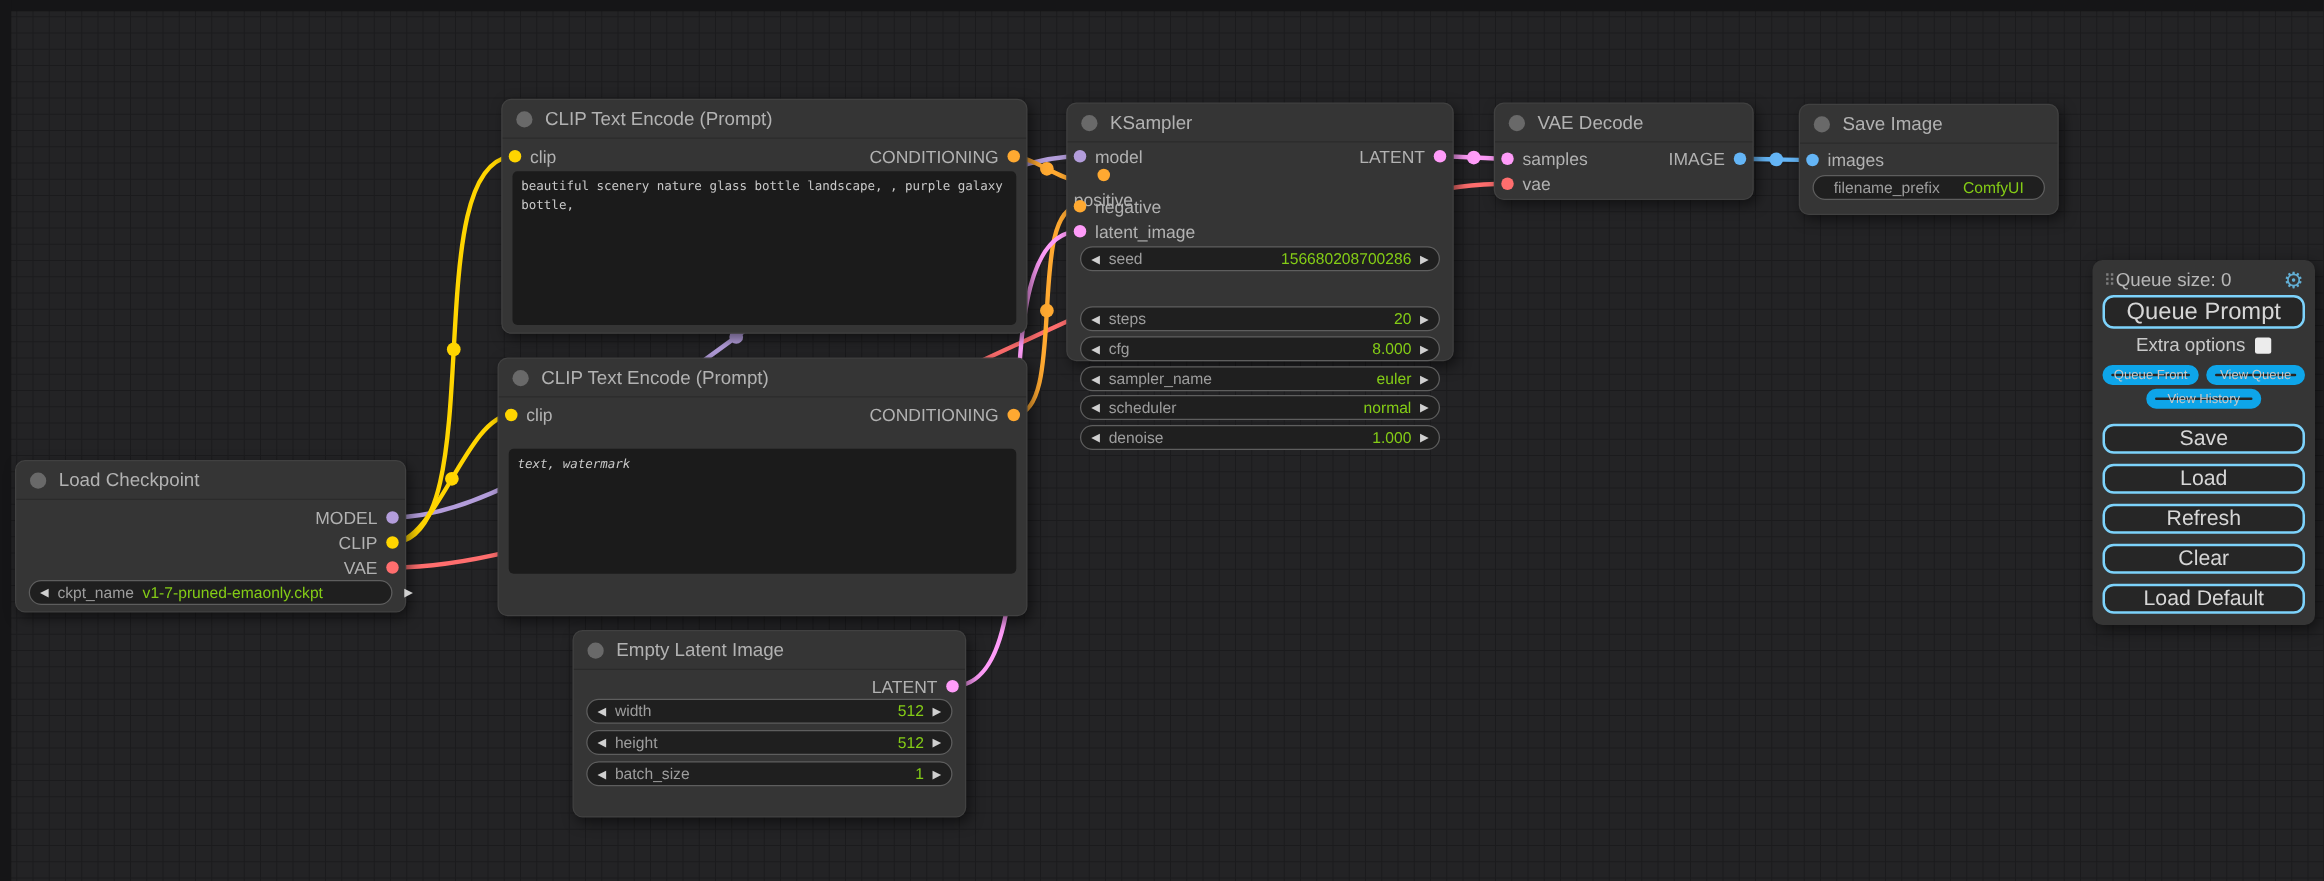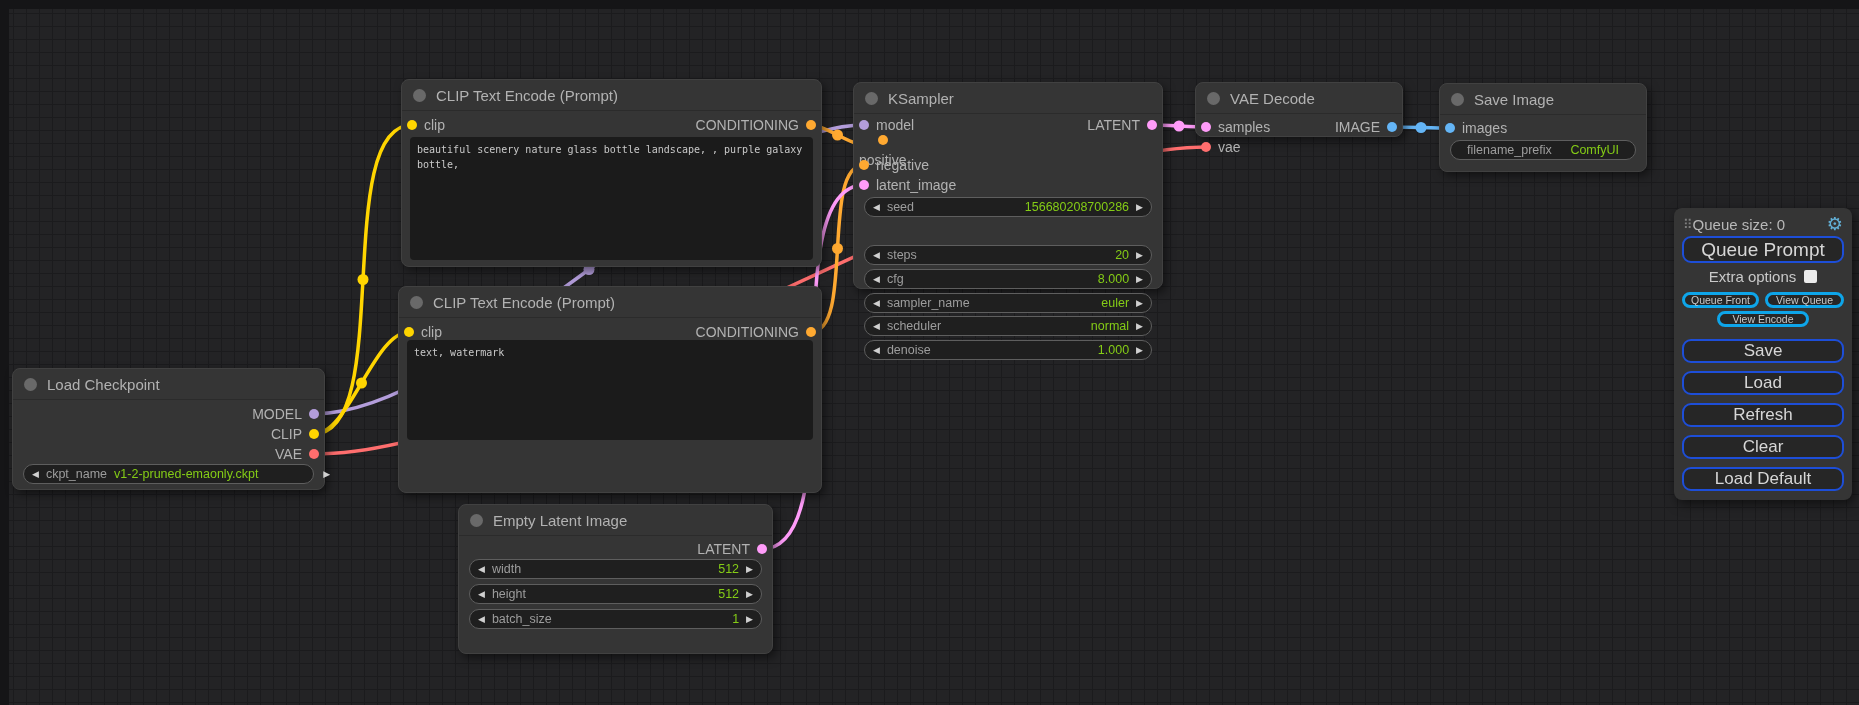--- a/index.html
+++ b/index.html
@@ -30,25 +30,25 @@
   .arrow{font-size:9px;color:#d0d0d0;line-height:1;flex:none;}
   .toggle-dot{width:13px;height:13px;border-radius:50%;background:#8a9ab8;flex:none;}
   
   .qpanel{position:absolute;left:1674px;top:208px;width:178px;height:292px;background:#353535;
     border-radius:8px;box-shadow:3px 4px 12px rgba(0,0,0,.55);z-index:3;}
   .qheader{position:absolute;top:6px;left:9px;right:9px;height:20px;display:flex;align-items:center;
     color:#b8b8b8;font-size:15px;}
   .qhandle{color:#7d7d7d;font-size:13px;cursor:move;}
   .qtitle{flex:1;text-align:left;}
   .qgear{color:#62aed4;font-size:18px;line-height:1;cursor:pointer;}
-  .qbtn{position:absolute;left:8px;right:8px;background:#262626;border:2px solid #1d4ed8;border-radius:9px;
+  .qbtn{position:absolute;left:8px;right:8px;background:#262626;border:2px solid #7dd3fc;border-radius:9px;
     color:#d6d6d6;display:flex;align-items:center;justify-content:center;box-sizing:border-box;cursor:pointer;}
   .qbtn.big{height:27px;font-size:19px;}
   .qbtn.med{height:24px;font-size:17px;}
-  .qsmall{position:absolute;height:16px;border:3px solid #0ea5e9;border-radius:9px;background:#262626;
+  .qsmall{position:absolute;height:16px;border:7px solid #0ea5e9;border-radius:9px;background:#262626;
     color:#c9c9c9;font-size:10.5px;display:flex;align-items:center;justify-content:center;
     box-sizing:border-box;cursor:pointer;white-space:nowrap;}
   .qextra{position:absolute;top:60px;left:0;right:0;display:flex;align-items:center;justify-content:center;
     gap:8px;color:#c9c9c9;font-size:15px;}
   .qcheck{width:13px;height:13px;background:#ececec;border-radius:2px;cursor:pointer;}
 </style>
 </head>
 <body>
 
 <div id="canvas">
@@ -88,21 +88,21 @@
       <span class="slot-dot" style="background: rgb(255, 213, 0);"></span>
       <span>CLIP</span>
     </div>
     <div class="slot out" style="top:75px;">
       <span class="slot-dot" style="background: rgb(255, 110, 110);"></span>
       <span>VAE</span>
     </div>
     <div class="pill" style="top:95px;">
       <span class="arrow">◀</span>
       <span>ckpt_name</span>
-      <span class="val" style="margin-right:58px;">v1-2-pruned-emaonly.ckpt</span>
+      <span class="val" style="margin-right:58px;">v1-7-pruned-emaonly.ckpt</span>
       <span class="arrow">▶</span>
     </div>
   </div>
 
   <div class="node" style="left:401px;top:79px;width:421px;height:188px;">
     <div class="node-header">
       <span class="collapse-dot"></span>
       <span>CLIP Text Encode (Prompt)</span>
     </div>
     <div class="slot in" style="top:35px;">
@@ -122,21 +122,21 @@
       <span>CLIP Text Encode (Prompt)</span>
     </div>
     <div class="slot in" style="top:35px;">
       <span class="slot-dot" style="background: rgb(255, 213, 0);"></span>
       <span>clip</span>
     </div>
     <div class="slot out" style="top:35px;">
       <span class="slot-dot" style="background: rgb(255, 169, 49);"></span>
       <span>CONDITIONING</span>
     </div>
-    <div class="prompt-box" style="top:53px;height:100px;">text, watermark</div>
+    <div class="prompt-box" style="top:72px;height:100px;font-style:italic;">text, watermark</div>
   </div>
 
   <div class="node" style="left:458px;top:504px;width:315px;height:150px;">
     <div class="node-header">
       <span class="collapse-dot"></span>
       <span>Empty Latent Image</span>
     </div>
     <div class="slot out" style="top:34px;">
       <span class="slot-dot" style="background: rgb(255, 156, 249);"></span>
       <span>LATENT</span>
@@ -217,21 +217,21 @@
       <span class="arrow">▶</span>
     </div>
     <div class="pill" style="top:257px;">
       <span class="arrow">◀</span>
       <span>denoise</span>
       <span class="val">1.000</span>
       <span class="arrow">▶</span>
     </div>
   </div>
 
-  <div class="node" style="left:1195px;top:82px;width:208px;height:55px;">
+  <div class="node" style="left:1195px;top:82px;width:208px;height:78px;">
     <div class="node-header">
       <span class="collapse-dot"></span>
       <span>VAE Decode</span>
     </div>
     <div class="slot in" style="top:34px;">
       <span class="slot-dot" style="background: rgb(255, 156, 249);"></span>
       <span>samples</span>
     </div>
     <div class="slot out" style="top:34px;">
       <span class="slot-dot" style="background: rgb(100, 181, 246);"></span>
@@ -264,20 +264,20 @@
       <span class="qtitle">Queue size: 0</span>
       <span class="qgear">⚙</span>
     </div>
     <div class="qbtn big" style="top:28px;">Queue Prompt</div>
     <div class="qextra">
       <span>Extra options</span>
       <span class="qcheck"></span>
     </div>
     <div class="qsmall" style="top:84px;left:8px;width:77px;">Queue Front</div>
     <div class="qsmall" style="top:84px;left:91px;width:79px;">View Queue</div>
-    <div class="qsmall" style="top:103px;left:43px;width:92px;">View Encode</div>
+    <div class="qsmall" style="top:103px;left:43px;width:92px;">View History</div>
     <div class="qbtn med" style="top:131px;">Save</div>
     <div class="qbtn med" style="top:163px;">Load</div>
     <div class="qbtn med" style="top:195px;">Refresh</div>
     <div class="qbtn med" style="top:227px;">Clear</div>
     <div class="qbtn med" style="top:259px;">Load Default</div>
   </div>
 </div>
 
 </body></html>

